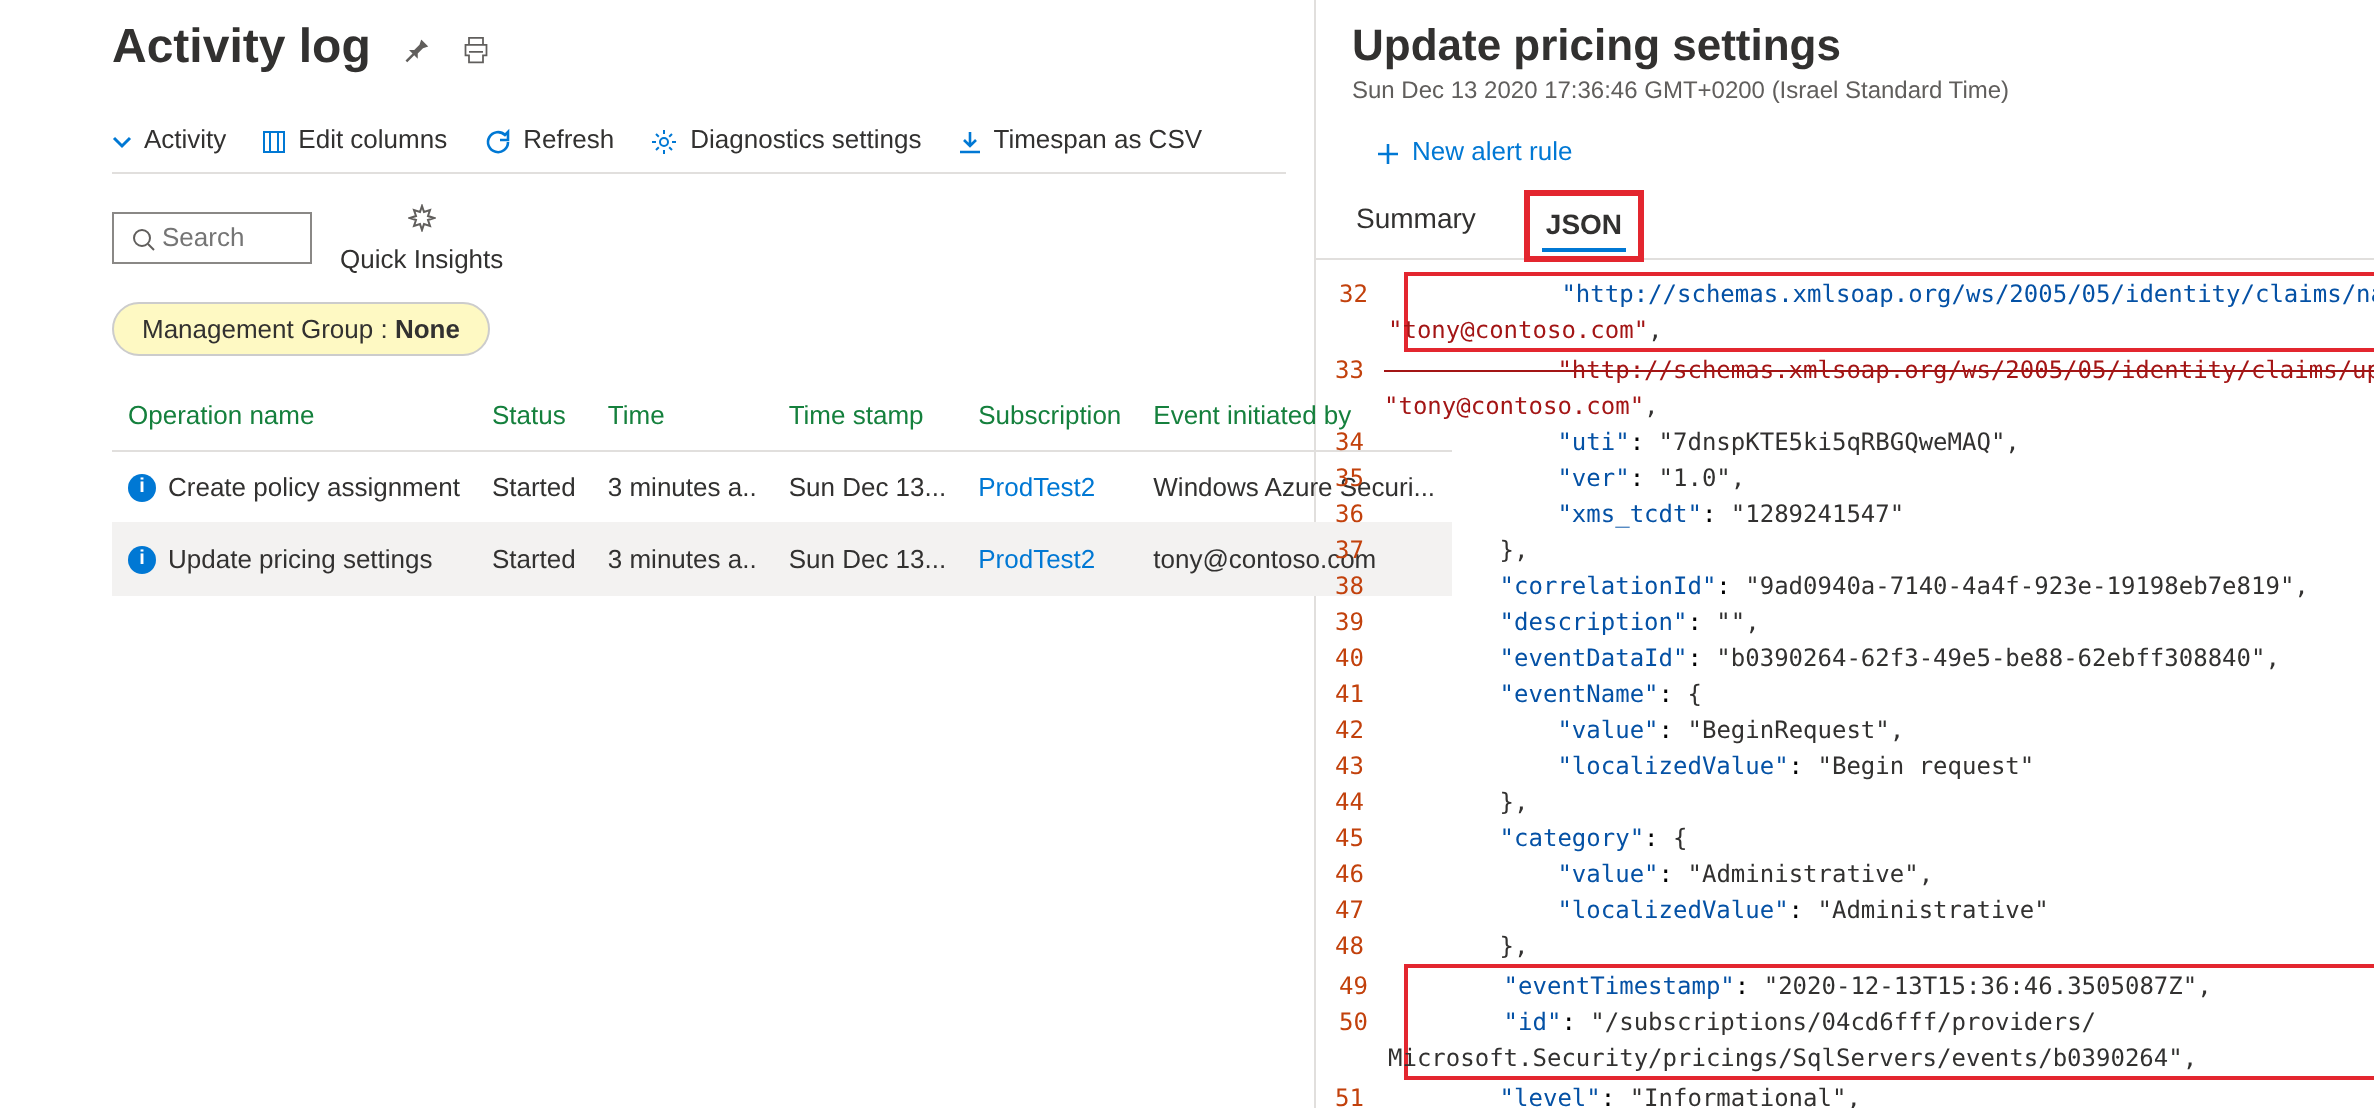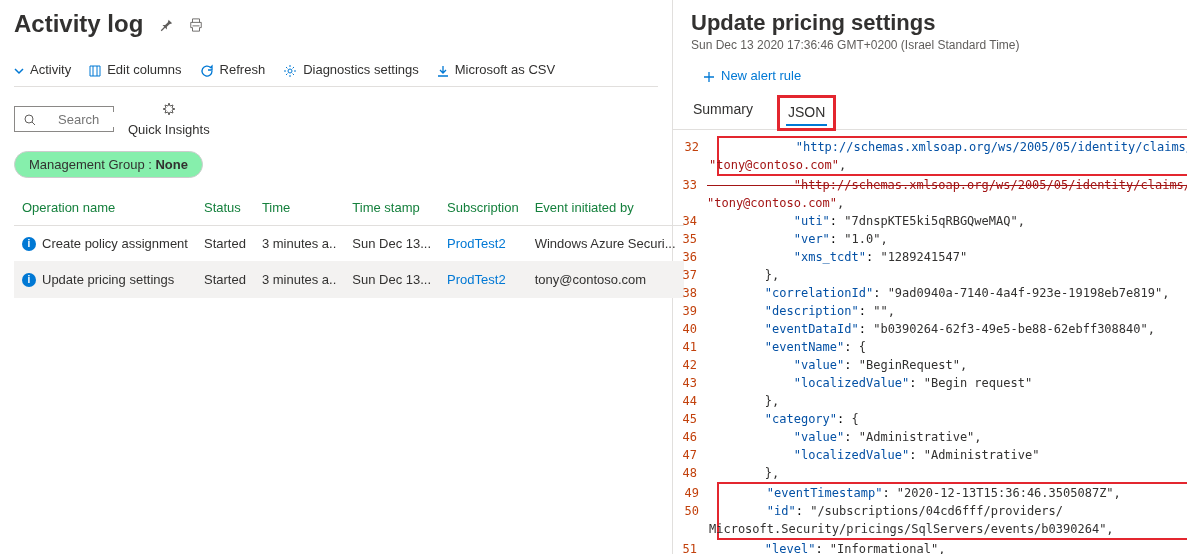--- a/index.html
+++ b/index.html
@@ -7,23 +7,24 @@
     font-family: "Segoe UI", -apple-system, sans-serif;
     font-size: 13px;
     color: #323130;
     background: #fff;
     width: 1187px;
     height: 554px;
     overflow: hidden;
     display: flex;
   }
   .left-panel {
-    width: 673px;
+    width: 616px;
     border-right: 1px solid #e1dfdd;
     padding: 10px 14px;
+    margin-left: 42px;
   }
   .right-panel {
     flex: 1;
     padding: 0;
   }
   .page-title {
     font-size: 24px;
     font-weight: 600;
     display: flex;
     align-items: center;
@@ -52,25 +53,25 @@
   }
   .toolbar-icon { color: #0078d4; }
   .search-row {
     display: flex;
     gap: 14px;
     align-items: center;
     margin-bottom: 14px;
   }
   .search-box {
     display: flex;
-    align-items: flex-end;
+    align-items: center;
     border: 1px solid #8a8886;
     padding: 4px 8px;
     width: 100px;
-    gap: 21px;
+    gap: 2px;
   }
   .search-box input {
     border: none;
     outline: none;
     width: 60px;
     font-family: inherit;
     font-size: 13px;
   }
   .quick-insights {
     display: flex;
@@ -83,21 +84,21 @@
     display: flex;
     gap: 12px;
     margin-bottom: 12px;
   }
   .pill {
     border: 1px solid #ccc;
     border-radius: 16px;
     padding: 5px 14px;
     font-size: 13px;
     cursor: pointer;
-    background: #86efac;
+    background: #fef9c3;
   }
   .pill b { font-weight: 600; }
   .items-count { margin-bottom: 8px; font-size: 13px; }
 
   .table { width: 100%; border-collapse: collapse; font-size: 13px; }
   .table th {
     text-align: left;
     font-weight: 400;
     padding: 10px 8px;
     border-bottom: 1px solid #e1dfdd;
@@ -143,21 +144,21 @@
     padding: 0 18px;
     border-bottom: 1px solid #e1dfdd;
     position: relative;
   }
   .tab {
     padding: 8px 2px;
     cursor: pointer;
     font-size: 14px;
   }
   .tab.active {
-    font-weight: 400;
+    font-weight: 700;
     color: #323130;
   }
   .tab-json-wrap {
     border: 3px solid #e3262f;
     padding: 2px 6px;
     margin-top: 2px;
     margin-bottom: -2px;
   }
   .tab-json-wrap .tab {
     padding: 4px 2px;
@@ -247,21 +248,21 @@
           </svg>
       </span>
       <span>Diagnostics settings</span>
     </div>
     <div class="toolbar-item">
       <span class="toolbar-icon">
         <svg width="12" height="12" viewBox="0 0 12 12">
             <path fill="none" stroke="#0078d4" stroke-width="1.3" d="M6 1v7M3 5l3 3 3-3M1 11h10"></path>
           </svg>
       </span>
-      <span>Microsoft as CSV</span>
+      <span>Timespan as CSV</span>
     </div>
   </div>
 
   <div class="search-row">
     <div class="search-box">
       <span>
         <svg width="14" height="14" viewBox="0 0 14 14">
             <circle cx="6" cy="6" r="4" fill="none" stroke="#605e5c"></circle>
             <path stroke="#605e5c" d="M9 9l3 3"></path>
           </svg>

